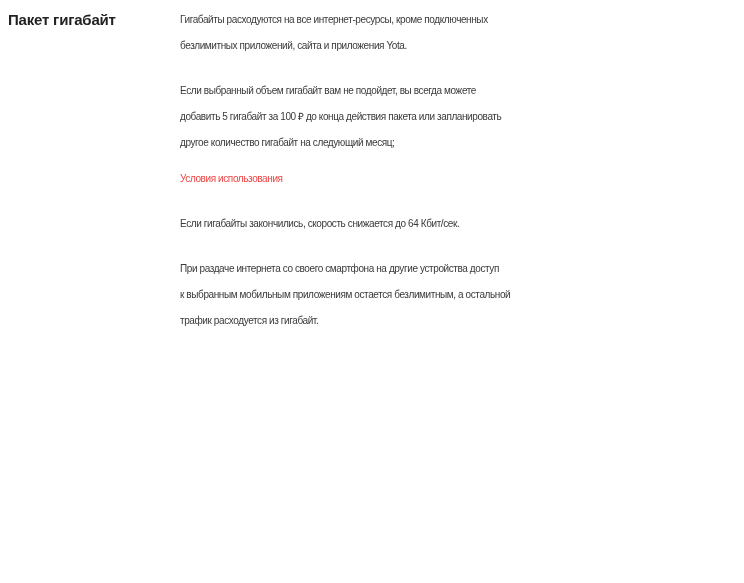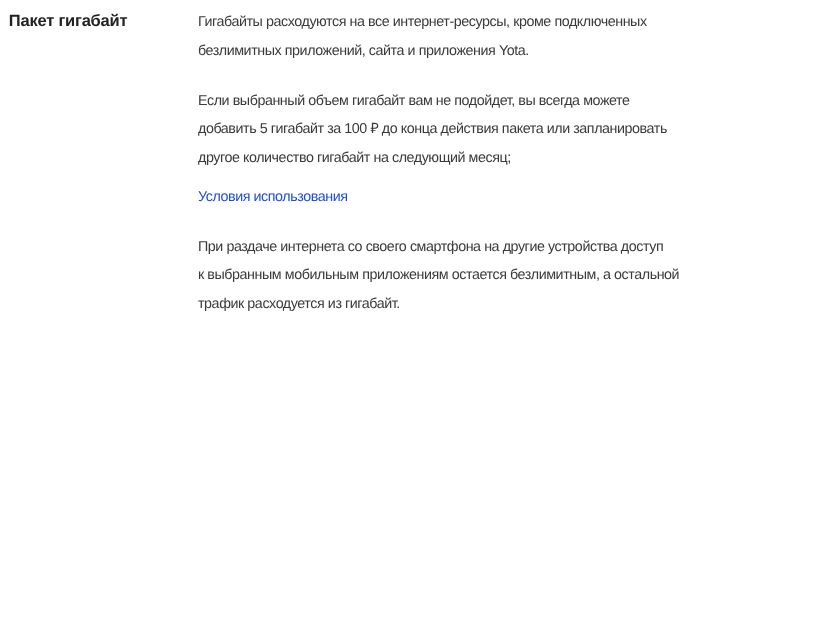--- a/index.html
+++ b/index.html
@@ -30,48 +30,49 @@
     letter-spacing: -0.2px;
     white-space: pre;
   }
   .right-col {
     flex: 1 1 auto;
     min-width: 0;
     overflow: hidden;
   }
   .para {
     margin: 0 0 19px 0;
-    font-size: 13px;
+    font-size: 10px;
     line-height: 26px;
     color: #3a3a3a;
     letter-spacing: -0.4px;
     white-space: pre;
   }
   .para.tight-after {
     margin-bottom: 10px;
   }
   .section-label {
-    color: #1d4ed8;
+    color: #ef4444;
   }
   .para:last-child {
     margin-bottom: 0;
     margin-top: 12px;
   }
 </style>
 </head>
 <body>
 
 <div class="faq-row">
   <div class="left-col">
     <div class="term-title">Пакет гигабайт</div>
   </div>
   <div class="right-col">
     <p class="para">Гигабайты расходуются на все интернет-ресурсы, кроме подключенных
 безлимитных приложений, сайта и приложения Yota.</p>
     <p class="para tight-after">Если выбранный объем гигабайт вам не подойдет, вы всегда можете
 добавить 5 гигабайт за 100 ₽ до конца действия пакета или запланировать
 другое количество гигабайт на следующий месяц;</p>
     <p class="para section-label">Условия использования</p>
+    <p class="para">Если гигабайты закончились, скорость снижается до 64 Кбит/сек.</p>
     <p class="para">При раздаче интернета со своего смартфона на другие устройства доступ
 к выбранным мобильным приложениям остается безлимитным, а остальной
 трафик расходуется из гигабайт.</p>
   </div>
 </div>
 
 </body></html>

